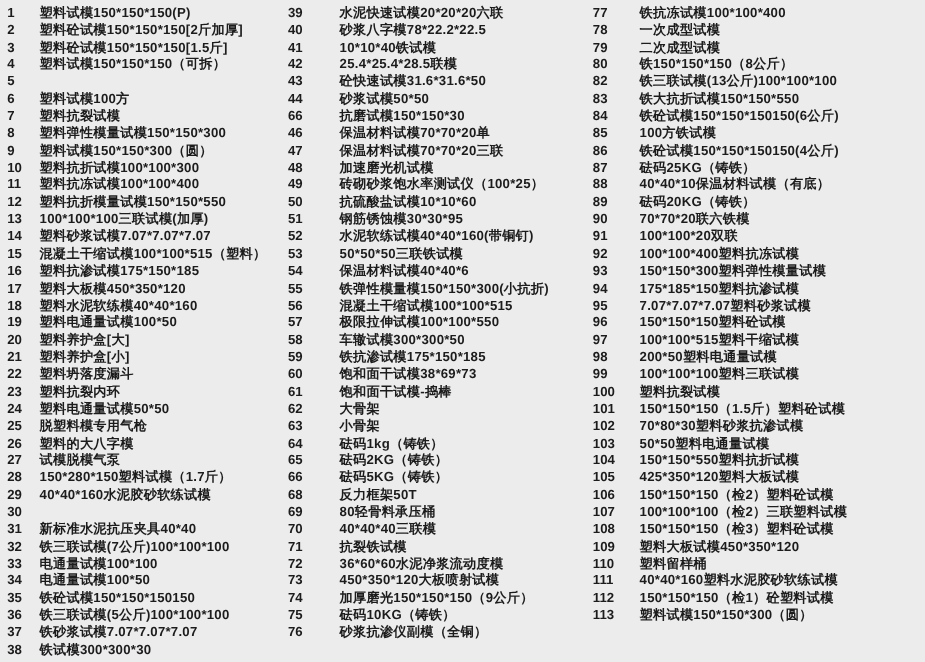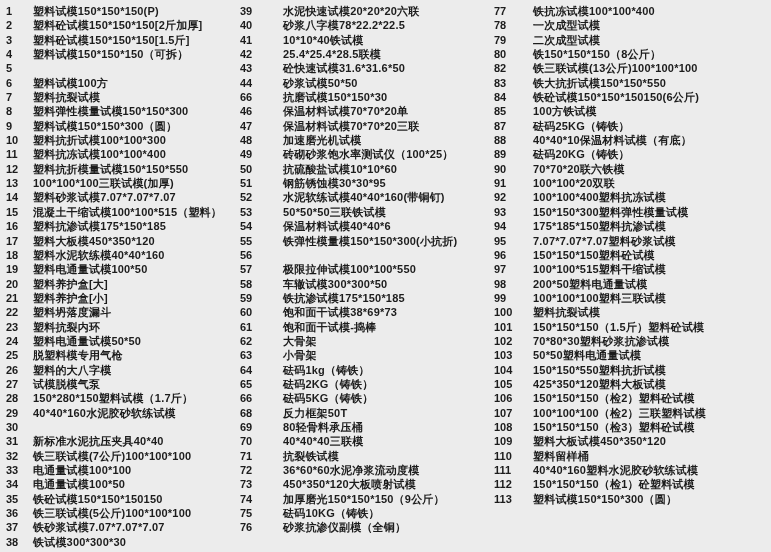--- a/index.html
+++ b/index.html
@@ -272,20 +272,21 @@
       <div class="row">
         <span class="num">54</span>
         <span class="label">保温材料试模40*40*6</span>
       </div>
       <div class="row">
         <span class="num">55</span>
         <span class="label">铁弹性模量模150*150*300(小抗折)</span>
       </div>
       <div class="row">
         <span class="num">56</span>
+        <span class="label">混凝土干缩试模100*100*515</span>
       </div>
       <div class="row">
         <span class="num">57</span>
         <span class="label">极限拉伸试模100*100*550</span>
       </div>
       <div class="row">
         <span class="num">58</span>
         <span class="label">车辙试模300*300*50</span>
       </div>
       <div class="row">
@@ -382,20 +383,24 @@
         <span class="num">83</span>
         <span class="label">铁大抗折试模150*150*550</span>
       </div>
       <div class="row">
         <span class="num">84</span>
         <span class="label">铁砼试模150*150*150150(6公斤)</span>
       </div>
       <div class="row">
         <span class="num">85</span>
         <span class="label">100方铁试模</span>
+      </div>
+      <div class="row">
+        <span class="num">86</span>
+        <span class="label">铁砼试模150*150*150150(4公斤)</span>
       </div>
       <div class="row">
         <span class="num">87</span>
         <span class="label">砝码25KG（铸铁）</span>
       </div>
       <div class="row">
         <span class="num">88</span>
         <span class="label">40*40*10保温材料试模（有底）</span>
       </div>
       <div class="row">

